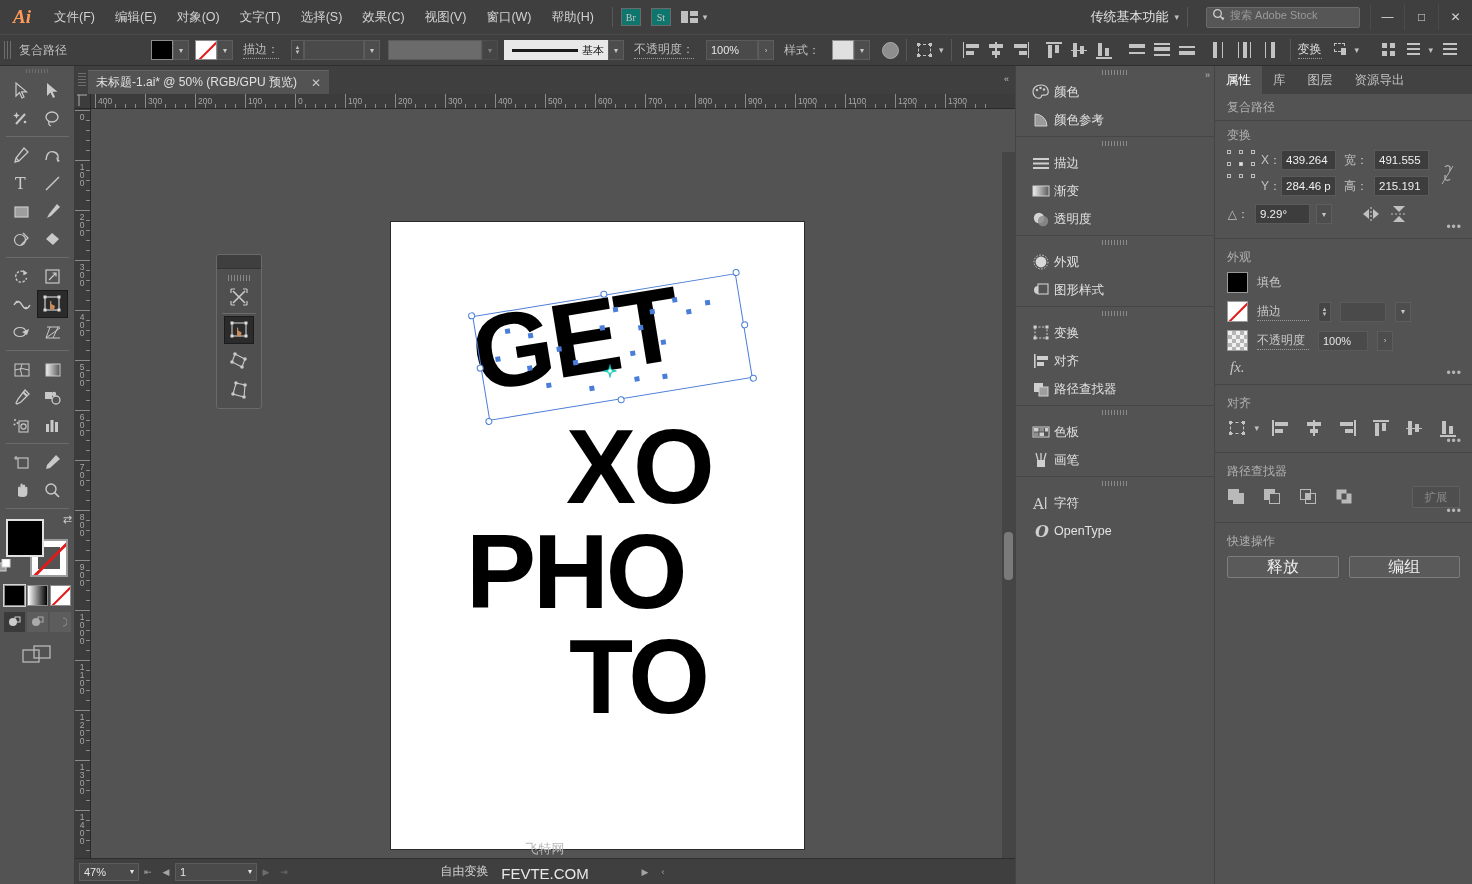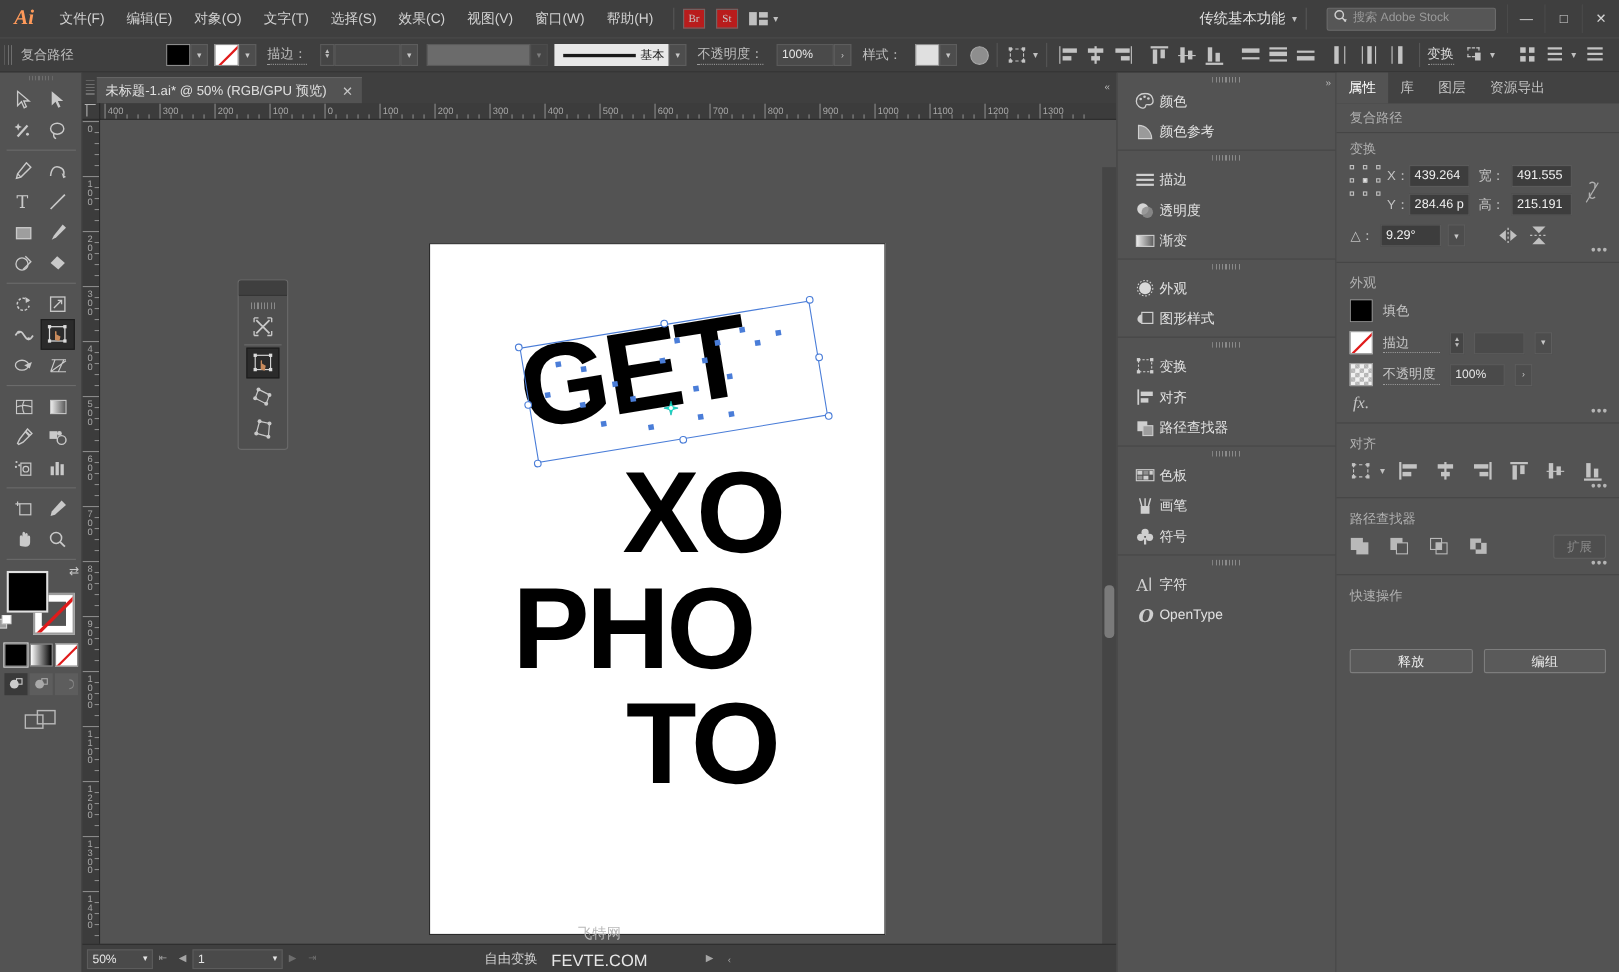--- a/index.html
+++ b/index.html
@@ -13,21 +13,21 @@
 
   
   .menubar { position:absolute; left:0; top:0; width:1472px; height:34px;
     background:#3f3f3f; display:flex; align-items:center; }
   .ai-logo { width:44px; height:34px; display:flex; align-items:center;
     justify-content:center; color:#ff9a5a; font-size:19px; font-weight:bold;
     font-style:italic; font-family:"Liberation Serif", serif; }
   .menu-item { padding:0 10px; height:34px; line-height:34px; color:#d2d2d2;
     font-size:12.5px; white-space:nowrap; }
   .mb-sep { width:1px; height:20px; background:#565656; margin:0 8px; }
-  .sq-btn { width:20px; height:18px; background:#b91c1c; border:1px solid #6a6a6a;
+  .sq-btn { width:20px; height:18px; background:#0f766e; border:1px solid #6a6a6a;
     color:#c5c5c5; font-size:10px; text-align:center; line-height:17px;
     margin-right:10px; font-family:"Liberation Serif", serif; }
   .arrange-ic { width:18px; height:14px; position:relative; margin-right:4px; }
   .arrange-ic i { position:absolute; background:#c0c0c0; display:block; }
   .chev { color:#c0c0c0; font-size:9px; }
   .spacer { flex:1; }
   .ws-name { color:#e3e3e3; font-size:13px; margin-right:6px; }
   .stock-search { width:154px; height:21px; background:#565656; border:1px solid #6b6b6b;
     border-radius:2px; display:flex; padding:0 5px; margin:0 10px; }
   .stock-search span.ph { color:#9a9a9a; font-size:11px; margin-left:5px; }
@@ -215,22 +215,22 @@
   .ap-sw.none::after { content:''; position:absolute; left:-4px; top:9px; width:30px;
     height:2px; background:#e01b1b; transform:rotate(-45deg); }
   .ap-sw.opa { background-image:
       linear-gradient(45deg,#b4b4b4 25%,transparent 25%,transparent 75%,#b4b4b4 75%),
       linear-gradient(45deg,#b4b4b4 25%,transparent 25%,transparent 75%,#b4b4b4 75%);
     background-size:8px 8px; background-position:0 0,4px 4px; background-color:#f0f0f0; }
   .ap-lab { color:#c8c8c8; font-size:12px; min-width:52px; }
   .ap-lab.dot { border-bottom:1px dotted #9a9a9a; }
   .qa-row { display:flex; gap:10px; margin-top:6px; }
   .qa-btn { flex:1; height:22px; border:1px solid #7d7d7d; background:#5a5a5a;
-    color:#ececec; font-size:12px; display:flex; align-items:center;
-    justify-content:center; border-radius:2px;margin-top:34px; }
+    color:#ececec; font-size:16px; display:flex; align-items:center;
+    justify-content:center; border-radius:2px; }
   .pf-row { display:flex; align-items:center; gap:16px; }
   .pf-ic { width:20px; height:18px; position:relative; }
   .pf-expand { margin-left:auto; width:48px; height:22px; background:#4e4e4e;
     border:1px solid #606060; color:#8a8a8a; font-size:11.5px; display:flex;
     align-items:center; justify-content:center; border-radius:2px; }
   .al-row { display:flex; align-items:center; gap:9px; }
 </style>
 </head>
 <body>
 
@@ -945,21 +945,21 @@
       <div class="vscroll">
         <div class="thumb"></div>
       </div>
     </div>
 
     <div class="wm">飞特网</div>
   </div>
 
   <div class="statusbar">
     <div class="zoomsel">
-      <span>50%</span>
+      <span>47%</span>
       <span class="c">▾</span>
     </div>
     <div class="navb">⇤</div>
     <div class="navb">◀</div>
     <div class="pagefld">
       <span>1</span>
       <span class="c">▾</span>
     </div>
     <div class="navb" style="opacity:.45">▶</div>
     <div class="navb" style="opacity:.45">⇥</div>
@@ -995,43 +995,43 @@
       <div class="md-grip"></div>
       <div class="md-row">
         <div class="md-ic">
           <svg width="18" height="14" viewBox="0 0 18 14">
             <rect x="1" y="2" width="16" height="2" fill="#cfcfcf"></rect>
             <rect x="1" y="6.5" width="16" height="2" fill="#cfcfcf"></rect>
             <rect x="1" y="11" width="16" height="2" fill="#cfcfcf"></rect>
           </svg>
         </div>
         <span>描边</span>
-      </div>
-      <div class="md-row">
-        <div class="md-ic">
-          <svg width="18" height="16" viewBox="0 0 18 16">
-            <circle cx="7" cy="7" r="5.2" fill="#d4d4d4"></circle>
-            <circle cx="11" cy="10" r="5.2" fill="#8e8e8e" opacity="0.85"></circle>
-          </svg>
-        </div>
-        <span>透明度</span>
       </div>
       <div class="md-row">
         <div class="md-ic">
           <svg width="18" height="14" viewBox="0 0 18 14">
             <defs>
               <linearGradient id="mg" x1="0" x2="1">
                 <stop offset="0" stop-color="#efefef"></stop>
                 <stop offset="1" stop-color="#5a5a5a"></stop>
               </linearGradient>
             </defs>
             <rect x="1" y="2" width="16" height="10" fill="url(#mg)" stroke="#cfcfcf" stroke-width="1"></rect>
           </svg>
         </div>
         <span>渐变</span>
+      </div>
+      <div class="md-row">
+        <div class="md-ic">
+          <svg width="18" height="16" viewBox="0 0 18 16">
+            <circle cx="7" cy="7" r="5.2" fill="#d4d4d4"></circle>
+            <circle cx="11" cy="10" r="5.2" fill="#8e8e8e" opacity="0.85"></circle>
+          </svg>
+        </div>
+        <span>透明度</span>
       </div>
       <div class="md-sep"></div>
       <div class="md-grip"></div>
       <div class="md-row">
         <div class="md-ic">
           <svg width="18" height="16" viewBox="0 0 18 16">
             <circle cx="9" cy="8" r="5.4" fill="#d8d8d8"></circle>
             <circle cx="9" cy="8" r="7" fill="none" stroke="#cfcfcf" stroke-width="1" stroke-dasharray="1.5 1.6"></circle>
           </svg>
         </div>
@@ -1095,31 +1095,20 @@
         <span>色板</span>
       </div>
       <div class="md-row">
         <div class="md-ic">
           <svg width="18" height="16" viewBox="0 0 18 16">
             <path d="M5 8 L5 15 L13 15 L13 8 Z" fill="#cfcfcf"></path>
             <path d="M6 8 L4 1 M9 8 L9 1 M12 8 L14 1" stroke="#cfcfcf" stroke-width="1.3" fill="none"></path>
           </svg>
         </div>
         <span>画笔</span>
-      </div>
-      <div class="md-row">
-        <div class="md-ic">
-          <svg width="18" height="16" viewBox="0 0 18 16">
-            <circle cx="9" cy="4" r="3.3" fill="#cfcfcf"></circle>
-            <circle cx="5" cy="8.5" r="3.3" fill="#cfcfcf"></circle>
-            <circle cx="13" cy="8.5" r="3.3" fill="#cfcfcf"></circle>
-            <rect x="8" y="9" width="2" height="6" fill="#cfcfcf"></rect>
-          </svg>
-        </div>
-        <span>符号</span>
       </div>
       <div class="md-sep"></div>
       <div class="md-grip"></div>
       <div class="md-row">
         <div class="md-ic">
           <svg width="18" height="16" viewBox="0 0 18 16">
             <text x="1" y="14" font-family="DejaVu Serif, serif" font-size="15" fill="#cfcfcf">A</text>
             <rect x="13" y="2" width="1.3" height="12" fill="#cfcfcf"></rect>
           </svg>
         </div>

